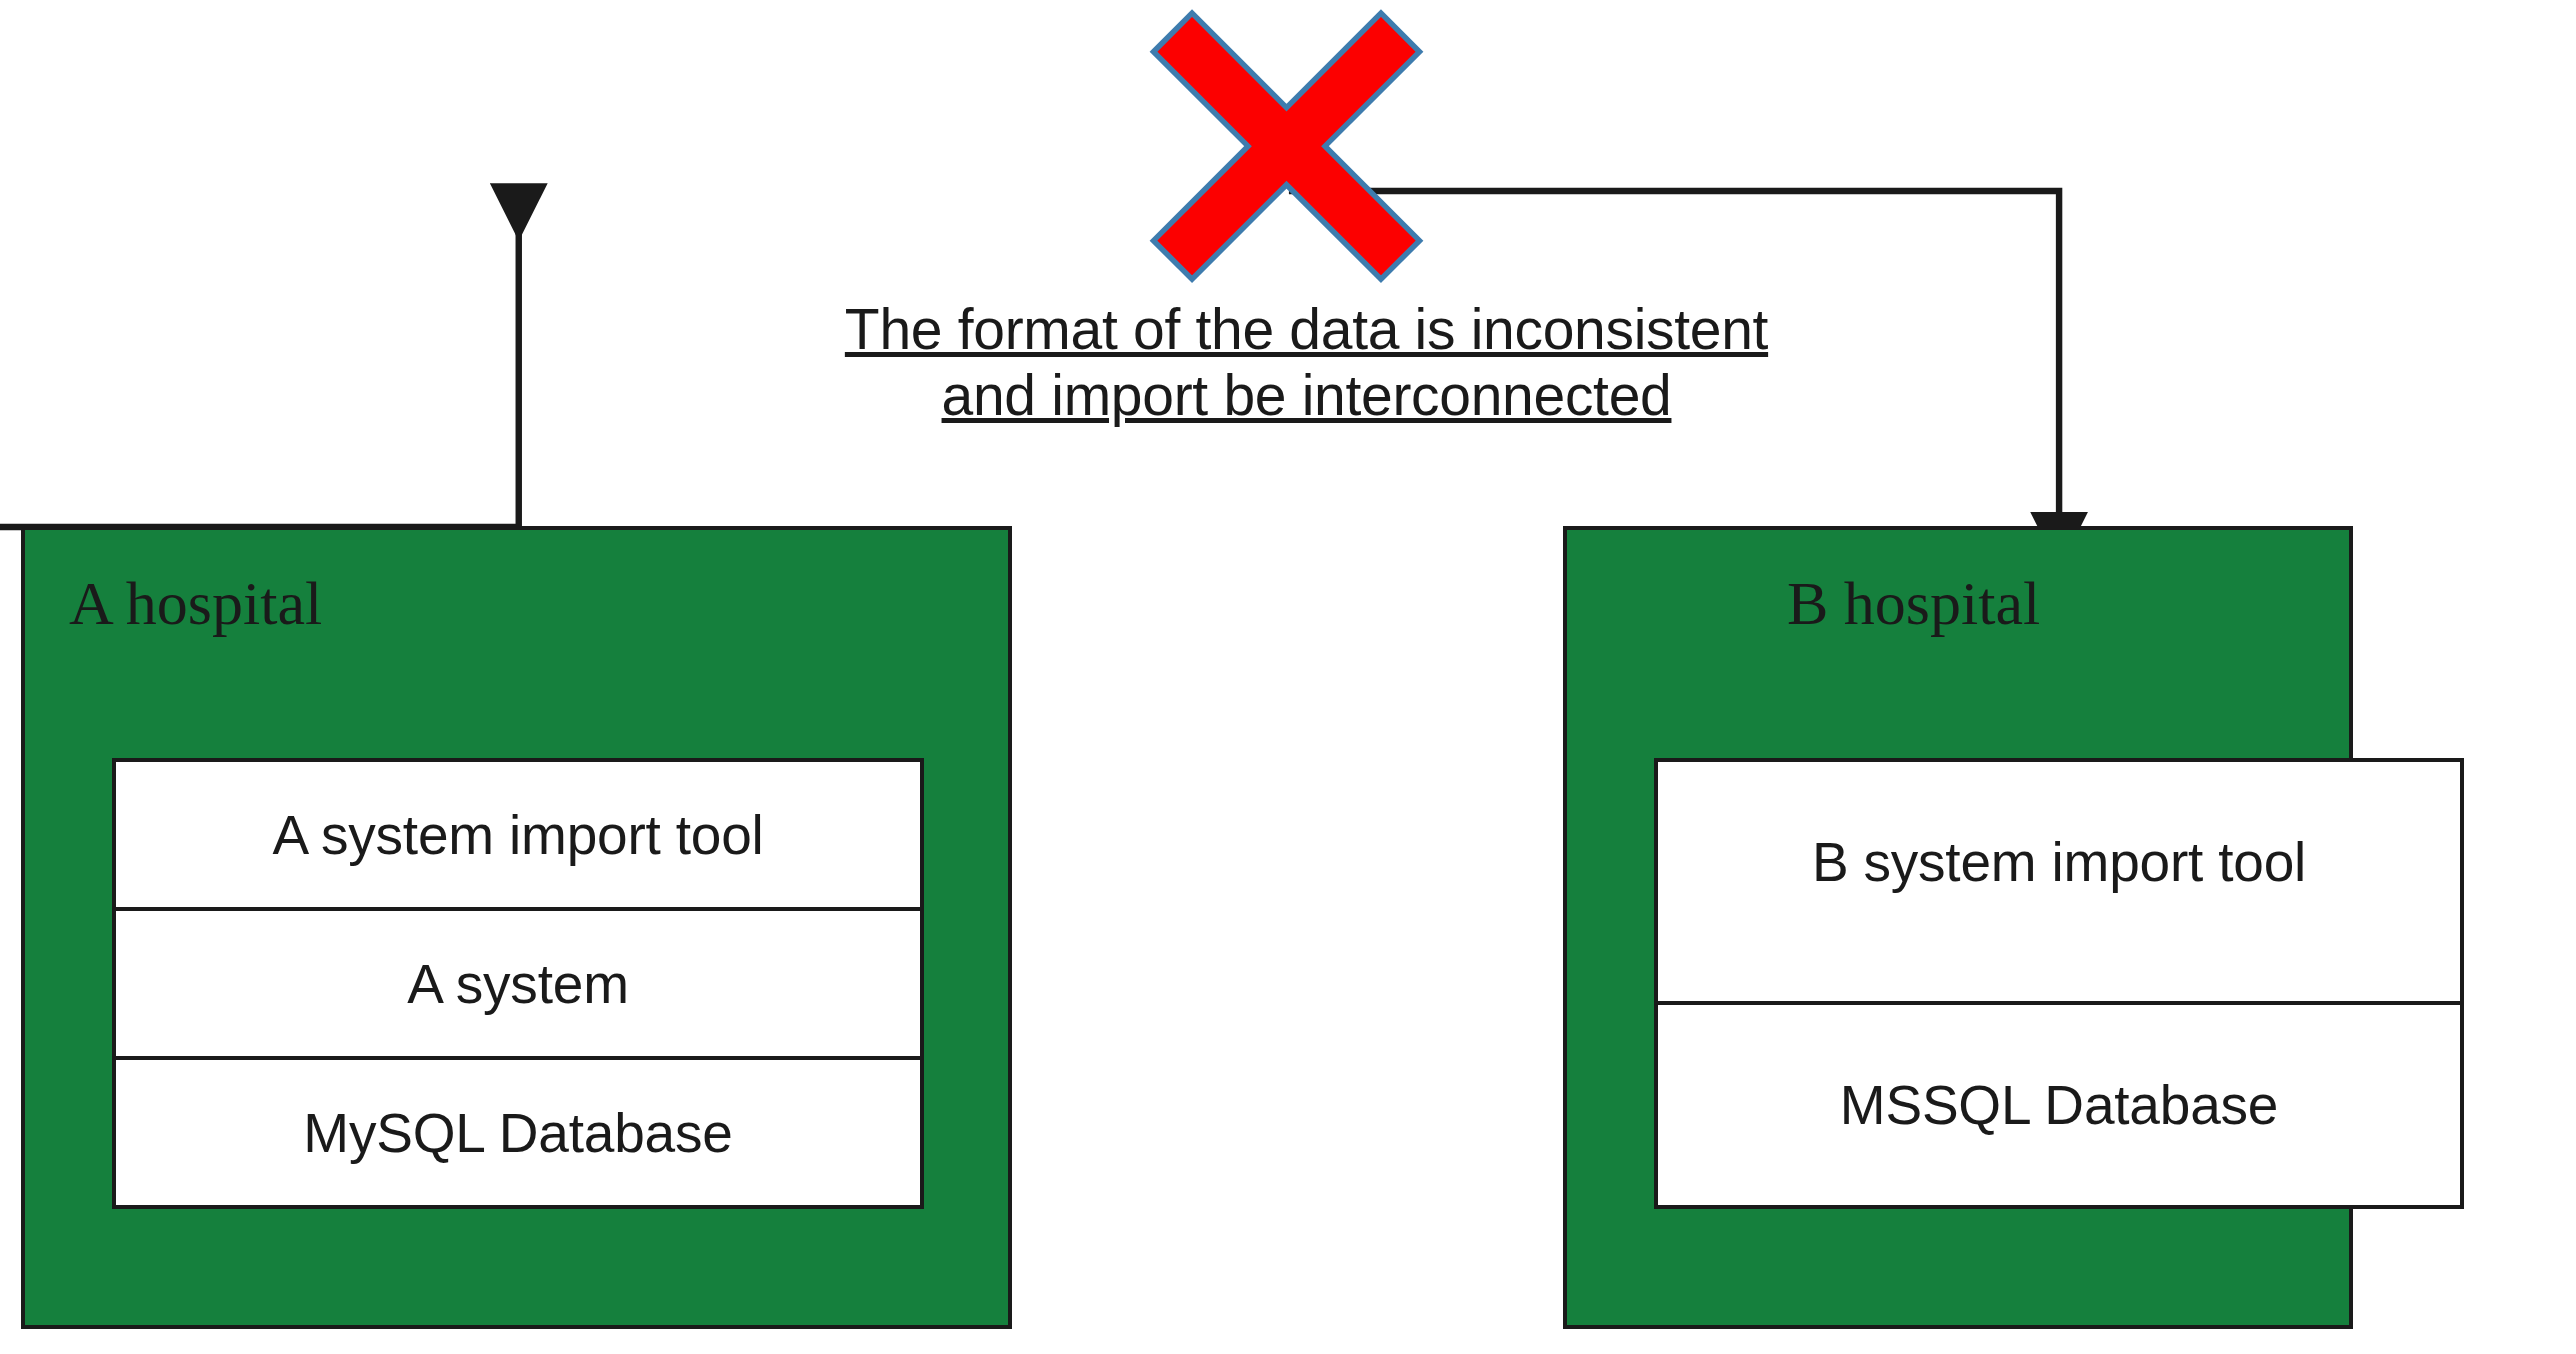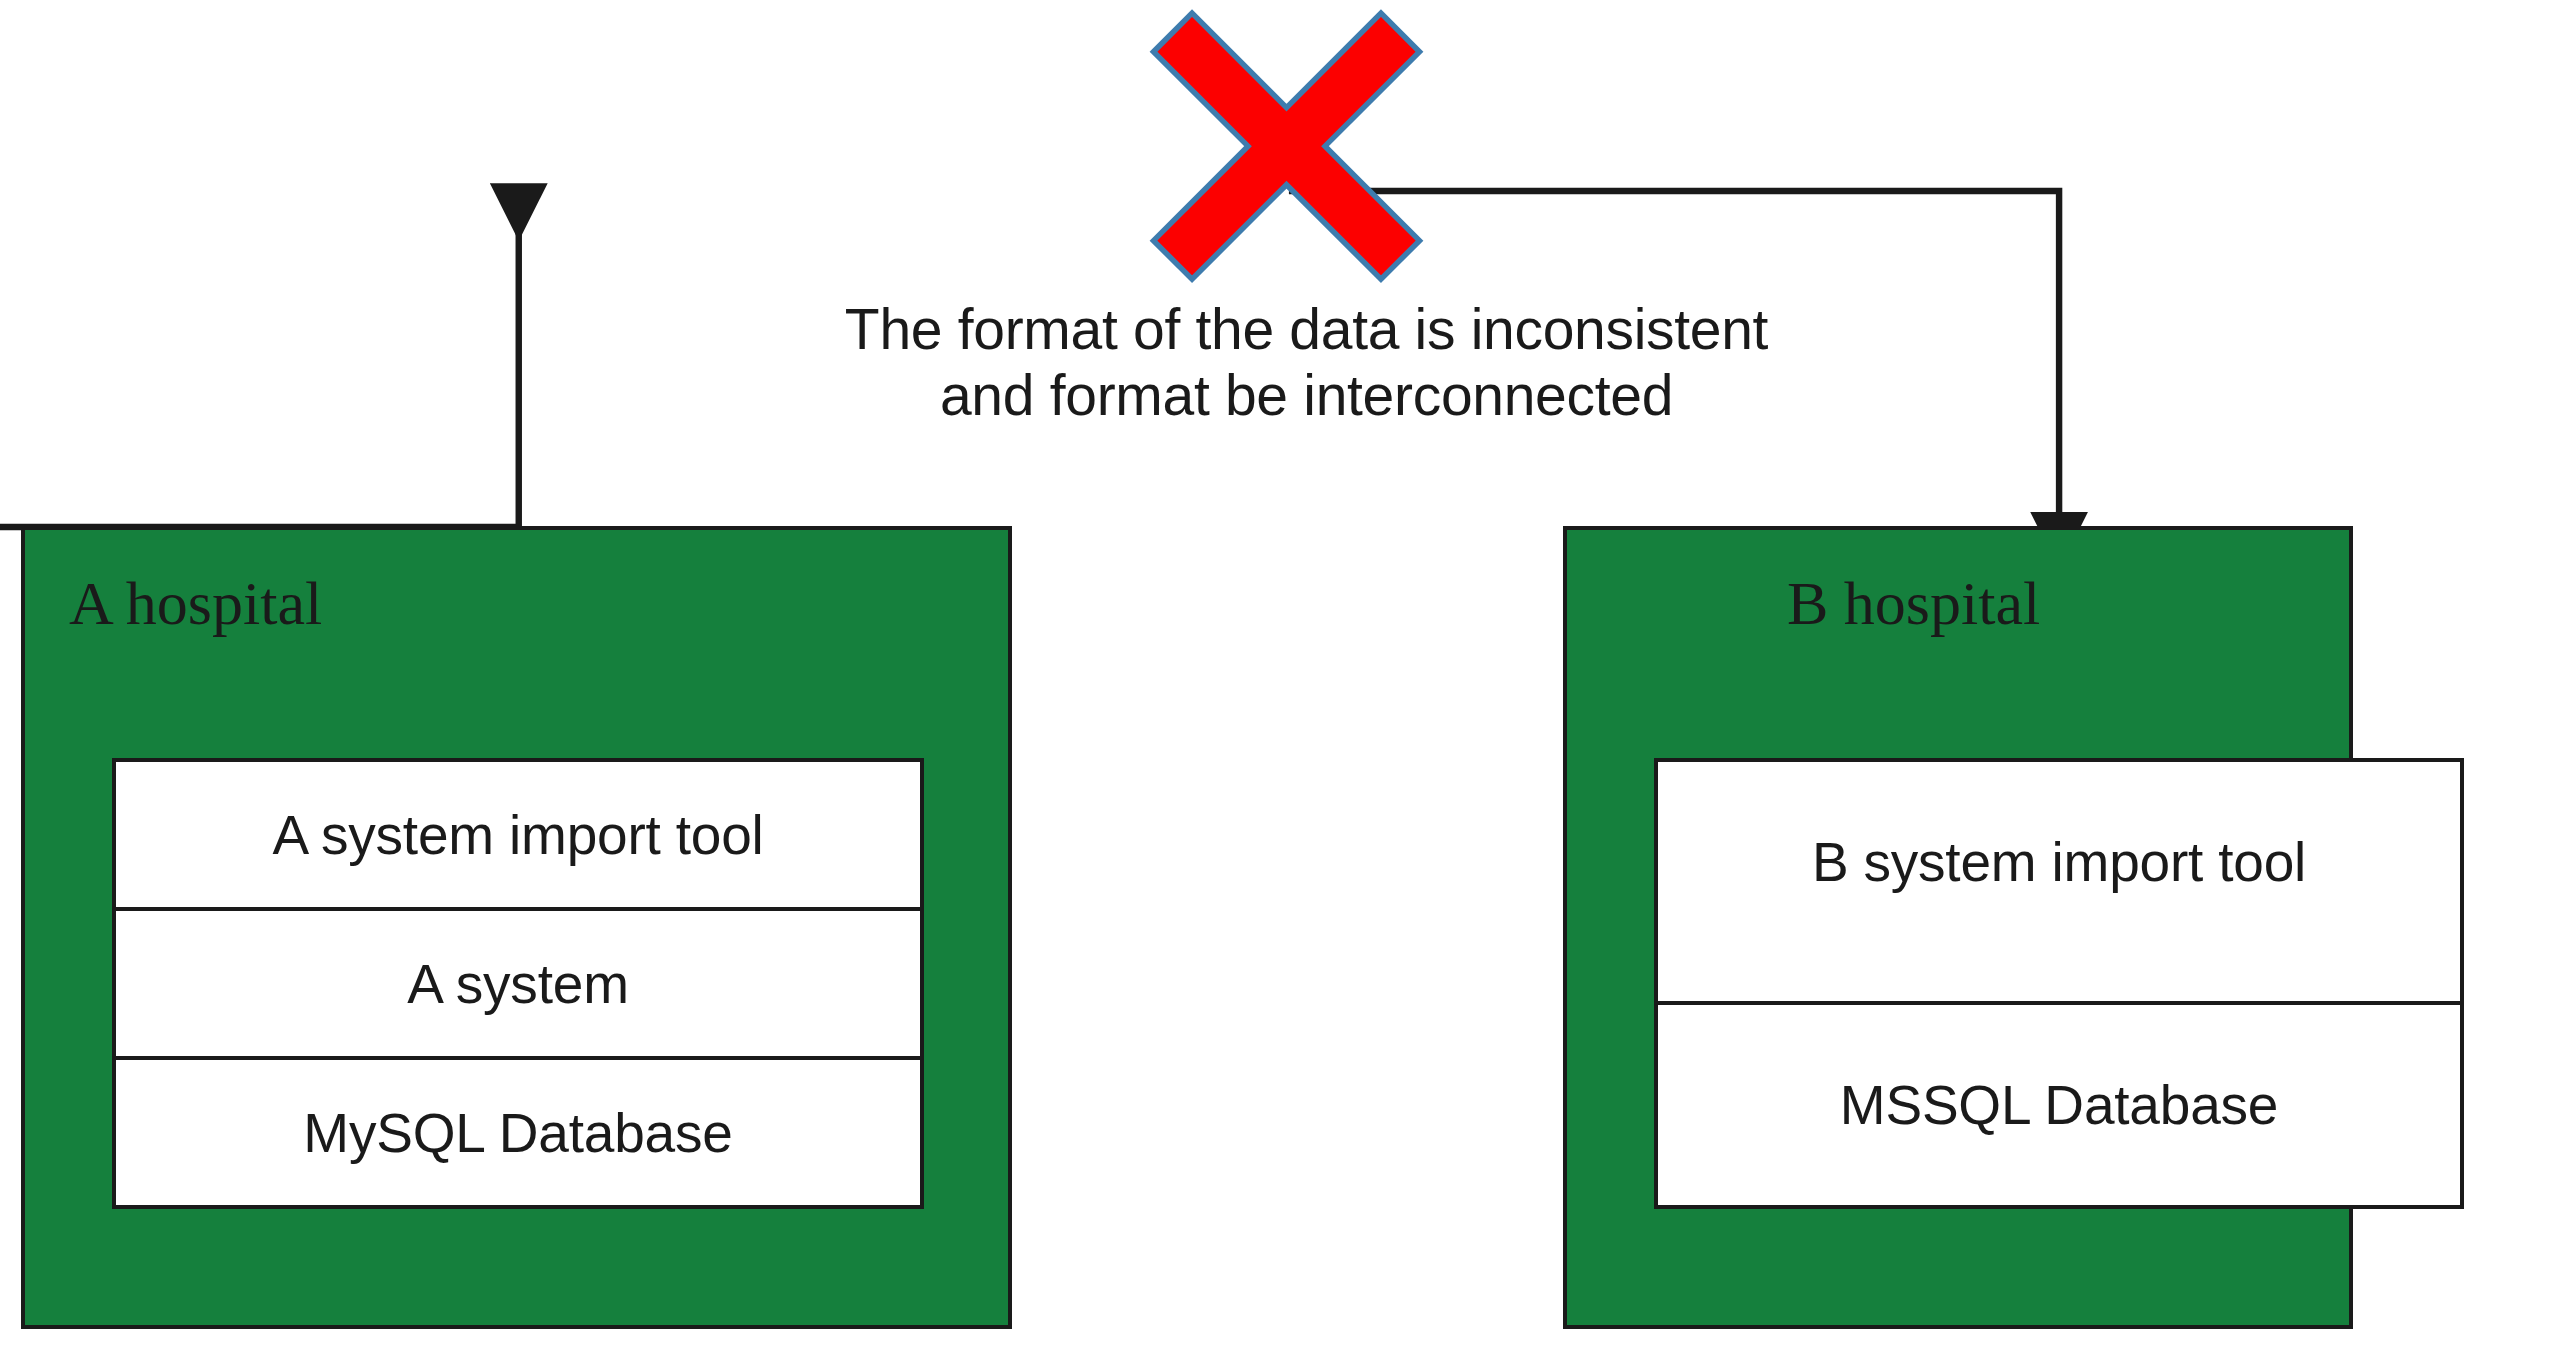--- a/index.html
+++ b/index.html
@@ -41,20 +41,21 @@
     position: absolute;
     left: 643px;
     top: 296px;
     width: 1327px;
     text-align: center;
     font-family: "Liberation Sans", sans-serif;
     font-size: 57px;
     line-height: 1.16;
     color: #1a1a1a;
     letter-spacing: -0.3px;
+    text-decoration: underline;
   }
   #caption .cap-line {
     display: block;
     white-space: nowrap;
   }
 
   
   .hospital-box {
     position: absolute;
     box-sizing: border-box;
@@ -119,21 +120,21 @@
 
     <path d="M 1404,208 L 2243,208 L 2243,566" fill="none" stroke="#1a1a1a" stroke-width="7" marker-end="url(#arrowhead)"></path>
   </svg>
 
   <svg id="cross-icon" viewBox="0 0 310 326" xmlns="http://www.w3.org/2000/svg">
     <polygon points="10,52 52,10 155,113 258,10 300,52 197,155 300,258 258,300 155,197 52,300 10,258 113,155" fill="#FC0000" stroke="#3E7CAE" stroke-width="6" stroke-linejoin="miter"></polygon>
   </svg>
 
   <div id="caption">
     <span class="cap-line">The format of the data is inconsistent</span>
-    <span class="cap-line">and format be interconnected</span>
+    <span class="cap-line">and import be interconnected</span>
   </div>
 
   <div class="hospital-box" id="hospital-box-a">
     <div class="hospital-title">A hospital</div>
     <div class="stack">
       <div class="stack-row">A system import tool</div>
       <div class="stack-row">A system</div>
       <div class="stack-row">MySQL Database</div>
     </div>
   </div>

